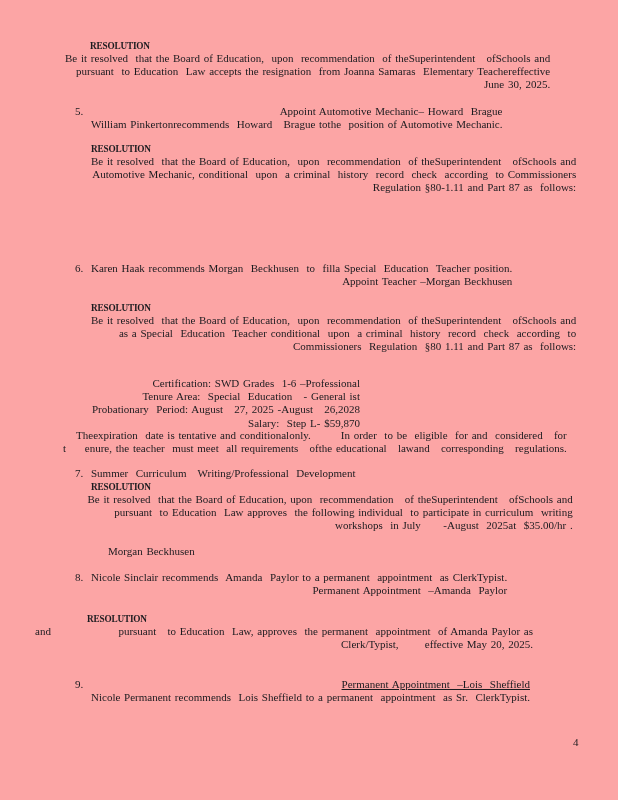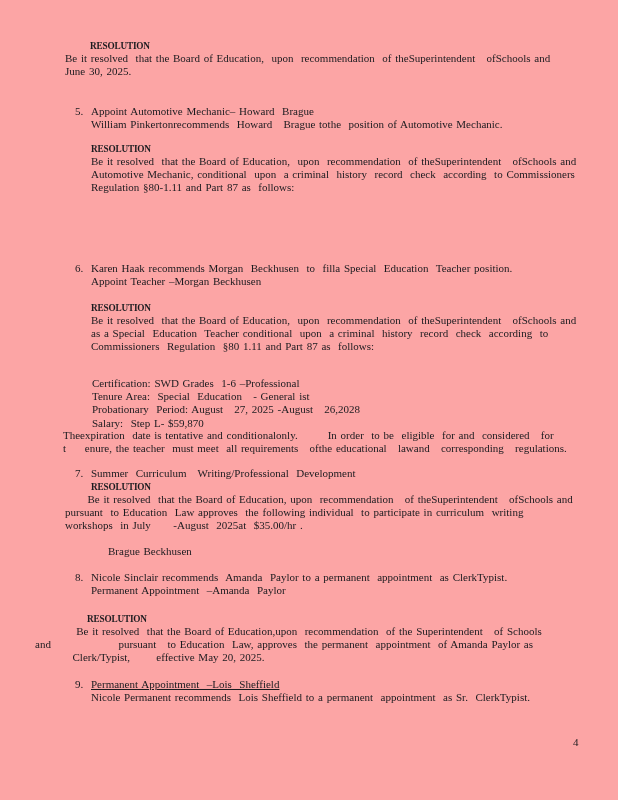--- a/index.html
+++ b/index.html
@@ -8,21 +8,21 @@
     position:relative;
     width:618px; height:800px;
     background:#fca5a5;
     font-family:"Liberation Serif", serif;
     font-size:11px;
     line-height:13.2px;
     color:#1b1b1f;
     overflow:hidden;
   }
   .abs { position:absolute; }
-  .line { white-space:pre; word-spacing:1px; }
+  .line { white-space:pre; word-spacing:1px;text-align:right; }
   .res-header {
     font-weight:bold;
     font-size:10.5px;
     letter-spacing:-0.2px;
     transform:scaleX(.88);
     transform-origin:left center;
     white-space:pre;
   }
   .item { position:absolute; }
   .item .num { position:absolute; left:0; top:0; }
@@ -31,20 +31,21 @@
   .page-number { font-size:11px; }
 </style>
 </head>
 <body>
 
 <div class="page">
 
   <div class="abs res-header" style="top:39px;left:90px">RESOLUTION</div>
   <div class="abs" style="top:52px;left:65px">
     <div class="line">Be it resolved  that the Board of Education,  upon  recommendation  of theSuperintendent   ofSchools and</div>
+    <div class="line">pursuant  to Education  Law accepts the resignation  from Joanna Samaras  Elementary Teachereffective</div>
     <div class="line">June 30, 2025.</div>
   </div>
 
   <div class="item" style="top:105px;left:75px">
     <span class="num">5.</span>
     <div class="indent">
       <div class="line">Appoint Automotive Mechanic– Howard  Brague</div>
       <div class="line">William Pinkertonrecommends  Howard   Brague tothe  position of Automotive Mechanic.</div>
     </div>
   </div>
@@ -84,32 +85,31 @@
     <div class="indent">
       <div class="line">Summer  Curriculum   Writing/Professional  Development</div>
     </div>
   </div>
   <div class="abs res-header" style="top:480px;left:91px">RESOLUTION</div>
   <div class="abs" style="top:493px;left:65px">
     <div class="line">      Be it resolved  that the Board of Education, upon  recommendation   of theSuperintendent   ofSchools and</div>
     <div class="line">pursuant  to Education  Law approves  the following individual  to participate in curriculum  writing</div>
     <div class="line">workshops  in July      -August  2025at  $35.00/hr .</div>
   </div>
-  <div class="abs line" style="top:545px;left:108px">Brague Beckhusen</div>
+  <div class="abs line" style="top:545px;left:108px">Morgan Beckhusen</div>
 
   <div class="item" style="top:571px;left:75px">
     <span class="num">8.</span>
     <div class="indent">
       <div class="line">Nicole Sinclair recommends  Amanda  Paylor to a permanent  appointment  as ClerkTypist.</div>
       <div class="line">Permanent Appointment  –Amanda  Paylor</div>
     </div>
   </div>
   <div class="abs res-header" style="top:612px;left:87px">RESOLUTION</div>
   <div class="abs" style="top:625px;left:35px">
-    <div class="line">           Be it resolved  that the Board of Education,upon  recommendation  of the Superintendent   of Schools</div>
     <div class="line">and                  pursuant   to Education  Law, approves  the permanent  appointment  of Amanda Paylor as</div>
     <div class="line">          Clerk/Typist,       effective May 20, 2025.</div>
   </div>
 
   <div class="item" style="top:678px;left:75px">
     <span class="num">9.</span>
     <div class="indent">
       <div class="line underline">Permanent Appointment  –Lois  Sheffield</div>
       <div class="line">Nicole Permanent recommends  Lois Sheffield to a permanent  appointment  as Sr.  ClerkTypist.</div>
     </div>

